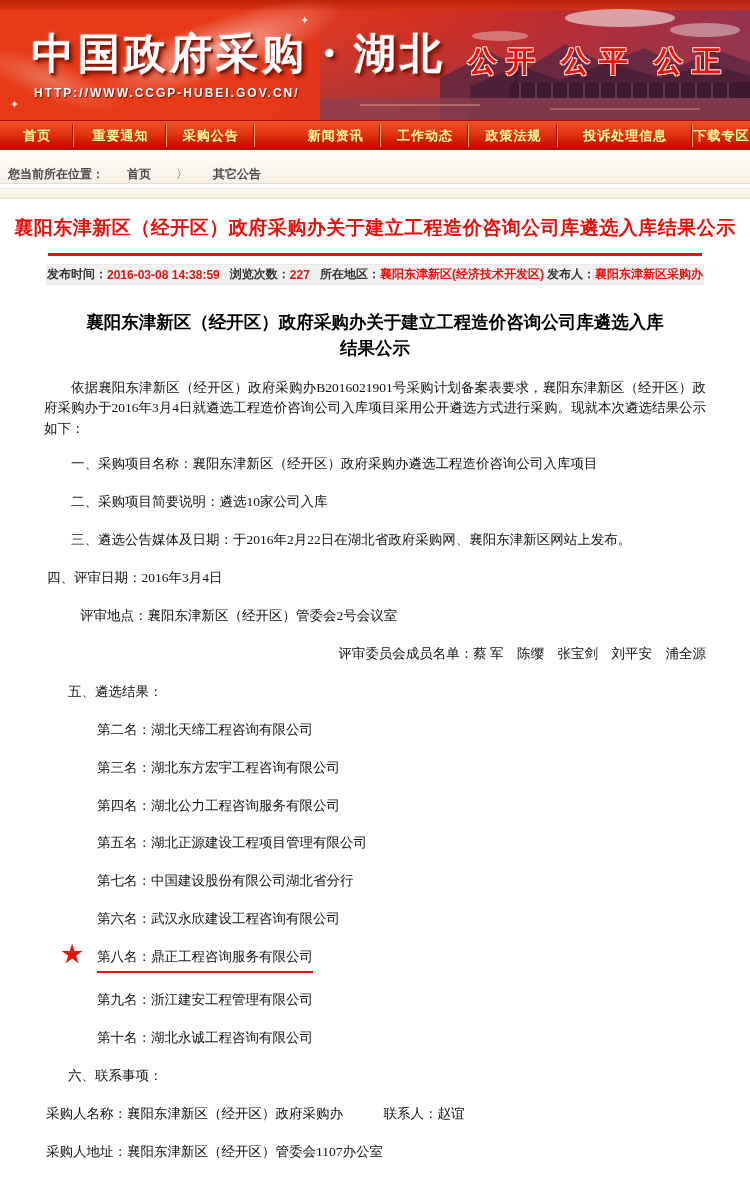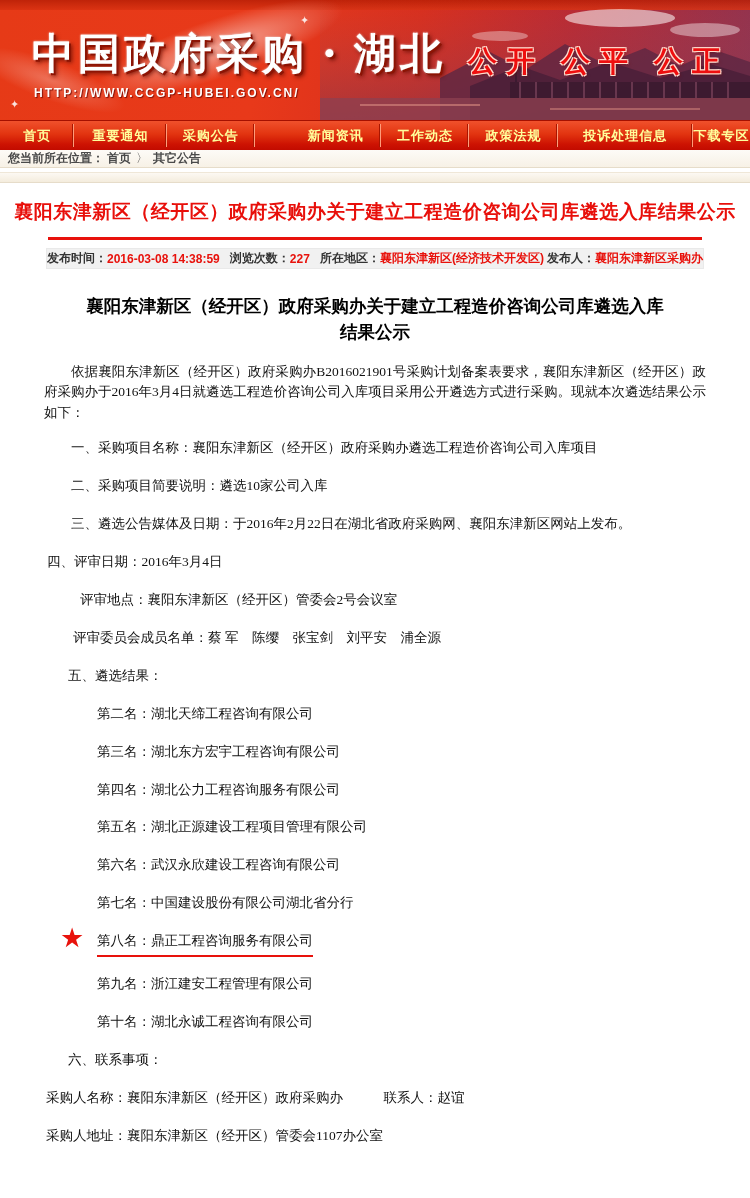--- a/index.html
+++ b/index.html
@@ -62,24 +62,24 @@
   .nav-item:nth-child(2){ flex:97 0 0; }
   .nav-item:nth-child(3){ flex:93 0 0; }
   .nav-item:nth-child(4){ flex:94 0 0;padding-left:36px; }
   .nav-item:nth-child(5){ flex:93 0 0; }
   .nav-item:nth-child(6){ flex:93 0 0; }
   .nav-item:nth-child(7){ flex:142 0 0; }
   .nav-item:nth-child(8){ flex:60 0 0; }
 
   
   .breadcrumb {
-    height:18px; background:linear-gradient(#fdfbf7,#f7f1e6);
+    height:34px; background:linear-gradient(#fdfbf7,#f7f1e6);
     border-bottom:1px solid #e6dcc9;
     display:flex; align-items:flex-end; padding-left:8px;
-    font-size:12px; color:#4a4a4a; font-weight:bold;
+    font-size:12px; color:#4a4a4a; font-weight:bold;gap:20px;
   }
   .breadcrumb a { color:#4a4a4a; text-decoration:none; margin:0 3px; cursor:pointer; }
   .crumb-sep { margin:0 2px; font-weight:normal; }
   .thin-strip {
     height:11px; margin-top:4px;
     background:linear-gradient(#fcf9f3,#f4ecdd);
     border-top:1px solid #efe7d8; border-bottom:1px solid #e6dcc9;
   }
 
   
@@ -109,21 +109,21 @@
   .doc-title {
     font-family:"Liberation Sans","DejaVu Sans",sans-serif;
     text-align:center; font-size:17.5px; font-weight:bold; color:#000;
     line-height:1.5; margin:0 40px 16px 40px;
   }
   .doc p { line-height:1.55; margin-bottom:14px; }
   .p-intro { text-indent:2em; text-align:justify; margin-bottom:18px; }
   .p-item123 { padding-left:27px; margin-bottom:17px !important; }
   .p-item4 { padding-left:3px; margin-bottom:17px !important; }
   .p-sub1 { padding-left:36px; margin-bottom:17px !important; }
-  .p-sub2 { padding-left:29px; margin-bottom:17px !important; white-space:pre-wrap; }
+  .p-sub2 { padding-left:29px; margin-bottom:17px !important; white-space:pre-wrap;text-align:right; }
   .p-item56 { padding-left:24px; margin-bottom:17px !important; }
   .p-contact { padding-left:2px; margin-bottom:17px !important; white-space:pre-wrap; }
   .result-row { padding-left:53px; margin-bottom:17px; line-height:1.55; position:relative; }
   .result-row.starred .company { 
     display:inline-block; border-bottom:2px solid #e8120c; padding-bottom:3px;
   }
   .star-badge {
     position:absolute; left:16px; top:-7px; color:#e8120c; font-size:27px; line-height:1;
     font-family:"DejaVu Sans",sans-serif;
   }
@@ -219,22 +219,22 @@
   <p class="p-item123">三、遴选公告媒体及日期：于2016年2月22日在湖北省政府采购网、襄阳东津新区网站上发布。</p>
   <p class="p-item4">四、评审日期：2016年3月4日</p>
   <p class="p-sub1">评审地点：襄阳东津新区（经开区）管委会2号会议室</p>
   <p class="p-sub2">评审委员会成员名单：蔡 军　陈缨　张宝剑　刘平安　浦全源</p>
   <p class="p-item56">五、遴选结果：</p>
 
   <div class="result-row">第二名：湖北天缔工程咨询有限公司</div>
   <div class="result-row">第三名：湖北东方宏宇工程咨询有限公司</div>
   <div class="result-row">第四名：湖北公力工程咨询服务有限公司</div>
   <div class="result-row">第五名：湖北正源建设工程项目管理有限公司</div>
+  <div class="result-row">第七名：中国建设股份有限公司湖北省分行</div>
   <div class="result-row">第六名：武汉永欣建设工程咨询有限公司</div>
-  <div class="result-row">第七名：中国建设股份有限公司湖北省分行</div>
   <div class="result-row starred">
     <span class="star-badge">★</span>
     <span class="company">第八名：鼎正工程咨询服务有限公司</span>
   </div>
   <div class="result-row">第九名：浙江建安工程管理有限公司</div>
   <div class="result-row">第十名：湖北永诚工程咨询有限公司</div>
 
   <p class="p-item56">六、联系事项：</p>
   <p class="p-contact">采购人名称：襄阳东津新区（经开区）政府采购办　　　联系人：赵谊</p>
   <p class="p-contact">采购人地址：襄阳东津新区（经开区）管委会1107办公室</p>

